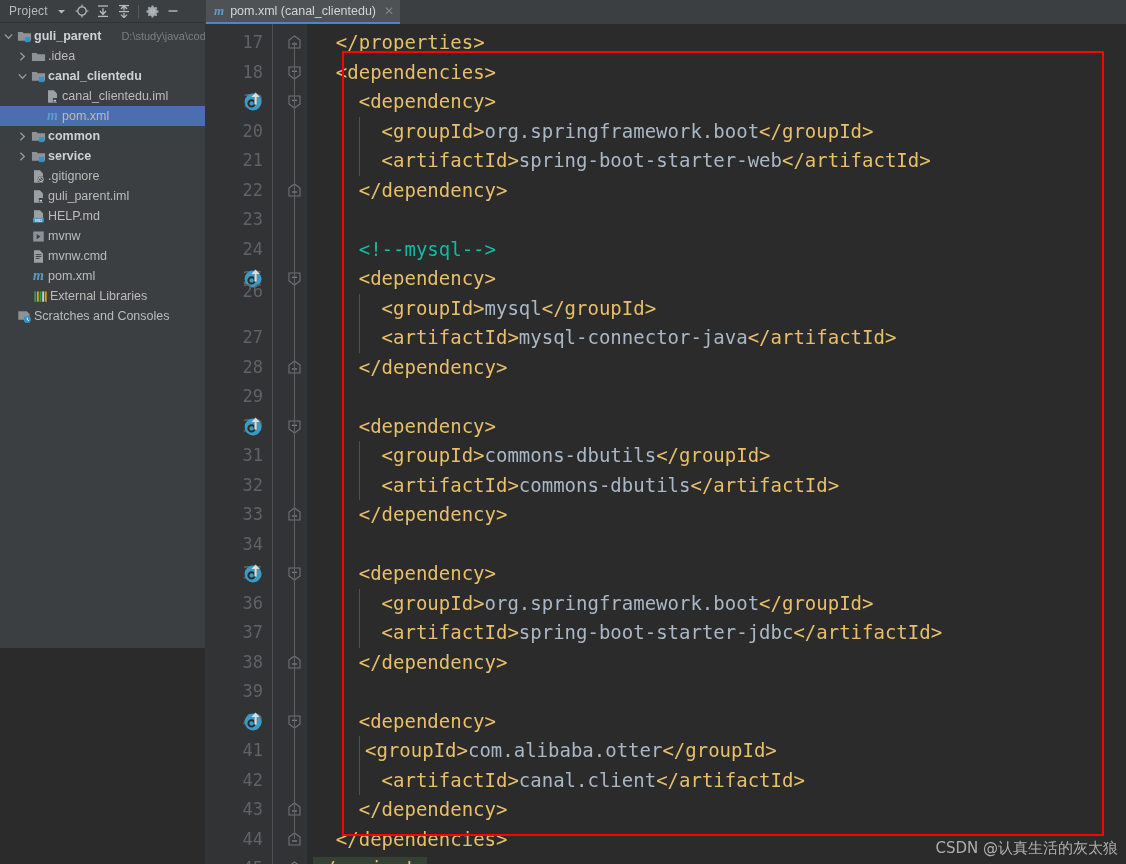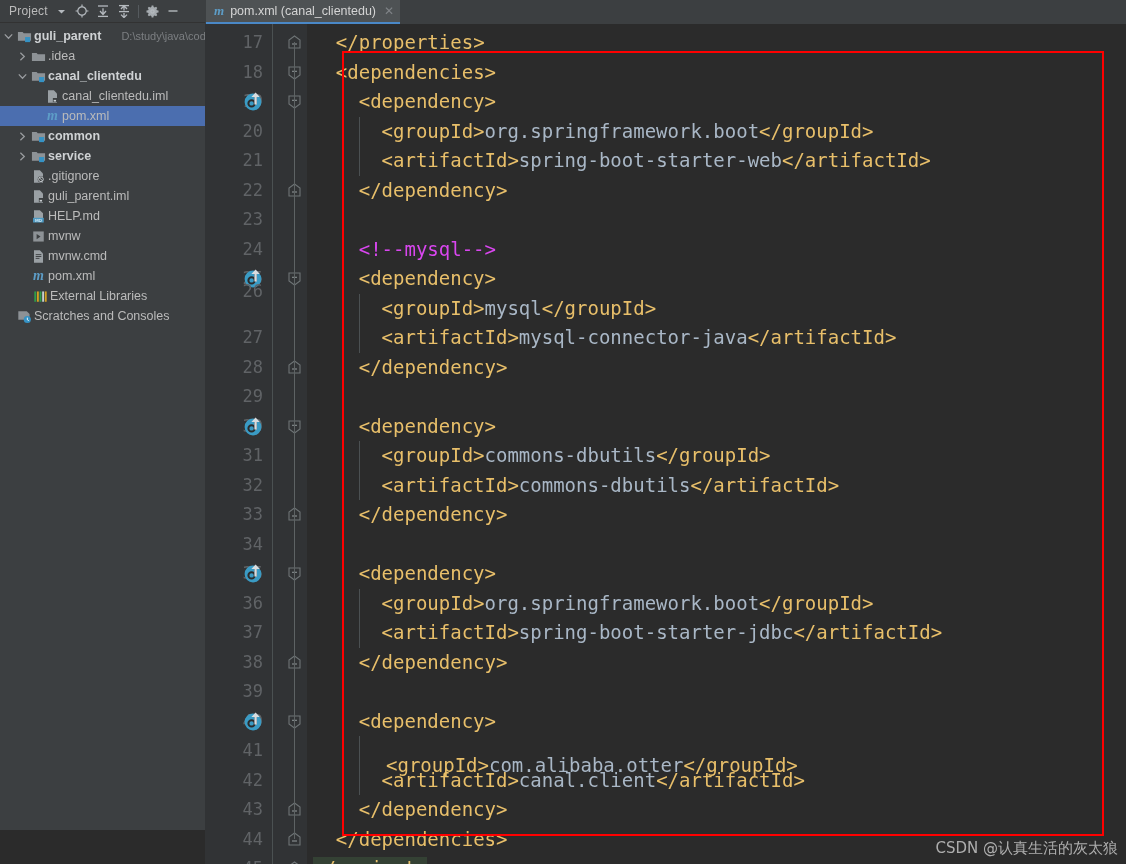--- a/index.html
+++ b/index.html
@@ -1,20 +1,20 @@
 <!DOCTYPE html>
 <html><head>
 <meta charset="utf-8">
 <style>
   html,body{margin:0;padding:0;background:#2b2b2b;}
   body{width:1126px;height:864px;overflow:hidden;font-family:"Liberation Sans",sans-serif;}
   #app{position:relative;width:1126px;height:864px;background:#2b2b2b;}
 
   
-  #sidebar{position:absolute;left:0;top:0;width:205px;height:830px;background:#3c3f41;
+  #sidebar{position:absolute;left:0;top:0;width:205px;height:648px;background:#3c3f41;
            border-right:2px solid #7dd3fc;overflow:hidden;text-align:right;}
   #panel-toolbar{height:22px;background:#3c3f41;display:flex;align-items:center;
                  padding:0 4px;gap:0;border-bottom:1px solid #323232;}
   #panel-toolbar .ptitle{color:#bbbbbb;font-size:12px;padding:0 3px 0 5px;letter-spacing:.2px;}
   #panel-toolbar .tbi{width:21px;height:20px;display:flex;align-items:center;justify-content:center;
                       color:#b4b9be;}
   #panel-toolbar .sep{width:1px;height:13px;background:#555a5e;margin:0 3px;}
 
   #tree{padding-top:3px;font-size:12.5px;color:#bbbbbb;}
   .row{height:20px;display:flex;align-items:center;white-space:nowrap;padding-left:2px;}
@@ -44,21 +44,21 @@
       color:#606366;font-size:17px;font-family:"DejaVu Sans Mono",monospace;height:29.5px;line-height:29.5px;}
   .mvn-ico{position:absolute;left:37px;width:22px;height:22px;}
 
   .fold{position:absolute;left:13px;width:17px;height:17px;}
   .foldline{position:absolute;left:21px;width:1px;background:#5e6364;}
 
   .cl{position:absolute;left:0;height:29.5px;line-height:29.5px;white-space:pre;
       font-family:"DejaVu Sans Mono",monospace;font-size:19px;letter-spacing:0px;}
   .tag{color:#e8bf6a;}
   .txt{color:#a9b7c6;}
-  .cmt{color:#d946ef;}
+  .cmt{color:#14b8a6;}
   .hl{background:#344134;}
 
   
   .iguide{position:absolute;width:1px;background:#4b5052;}
 
   
   #redbox{position:absolute;border:2px solid #ff0000;box-sizing:border-box;pointer-events:none;}
 
   
   #wm{position:absolute;right:8px;bottom:6px;color:#b9b9b9;font-size:15px;
@@ -442,21 +442,21 @@
         <div class="cl" style="top: 417px; left: 74.58px;"><span class="tag">&lt;groupId&gt;</span><span class="txt">commons-dbutils</span><span class="tag">&lt;/groupId&gt;</span></div>
         <div class="cl" style="top: 446.5px; left: 74.58px;"><span class="tag">&lt;artifactId&gt;</span><span class="txt">commons-dbutils</span><span class="tag">&lt;/artifactId&gt;</span></div>
         <div class="cl" style="top: 476px; left: 51.72px;"><span class="tag">&lt;/dependency&gt;</span></div>
         <div class="cl" style="top: 505.5px; left: 6px;"></div>
         <div class="cl" style="top: 535px; left: 51.72px;"><span class="tag">&lt;dependency&gt;</span></div>
         <div class="cl" style="top: 564.5px; left: 74.58px;"><span class="tag">&lt;groupId&gt;</span><span class="txt">org.springframework.boot</span><span class="tag">&lt;/groupId&gt;</span></div>
         <div class="cl" style="top: 594px; left: 74.58px;"><span class="tag">&lt;artifactId&gt;</span><span class="txt">spring-boot-starter-jdbc</span><span class="tag">&lt;/artifactId&gt;</span></div>
         <div class="cl" style="top: 623.5px; left: 51.72px;"><span class="tag">&lt;/dependency&gt;</span></div>
         <div class="cl" style="top: 653px; left: 6px;"></div>
         <div class="cl" style="top: 682.5px; left: 51.72px;"><span class="tag">&lt;dependency&gt;</span></div>
-        <div class="cl" style="top: 712px; left: 79px; margin-top: 15px;"><span class="tag">&lt;groupId&gt;</span><span class="txt">com.alibaba.otter</span><span class="tag">&lt;/groupId&gt;</span></div>
+        <div class="cl" style="top: 712px; left: 58px;"><span class="tag">&lt;groupId&gt;</span><span class="txt">com.alibaba.otter</span><span class="tag">&lt;/groupId&gt;</span></div>
         <div class="cl" style="top: 741.5px; left: 74.58px;"><span class="tag">&lt;artifactId&gt;</span><span class="txt">canal.client</span><span class="tag">&lt;/artifactId&gt;</span></div>
         <div class="cl" style="top: 771px; left: 51.72px;"><span class="tag">&lt;/dependency&gt;</span></div>
         <div class="cl" style="top: 800.5px; left: 28.86px;"><span class="tag">&lt;/dependencies&gt;</span></div>
         <div class="cl" style="top: 830px; left: 6px;"><span class="hl"><span class="tag">&lt;/project&gt;</span></span></div>
         <div class="iguide" style="top: 92.5px; height: 59px; left: 51.72px;"></div>
         <div class="iguide" style="top: 269.5px; height: 59px; left: 51.72px;"></div>
         <div class="iguide" style="top: 417px; height: 59px; left: 51.72px;"></div>
         <div class="iguide" style="top: 564.5px; height: 59px; left: 51.72px;"></div>
         <div class="iguide" style="top: 712px; height: 59px; left: 51.72px;"></div>
       </div>

